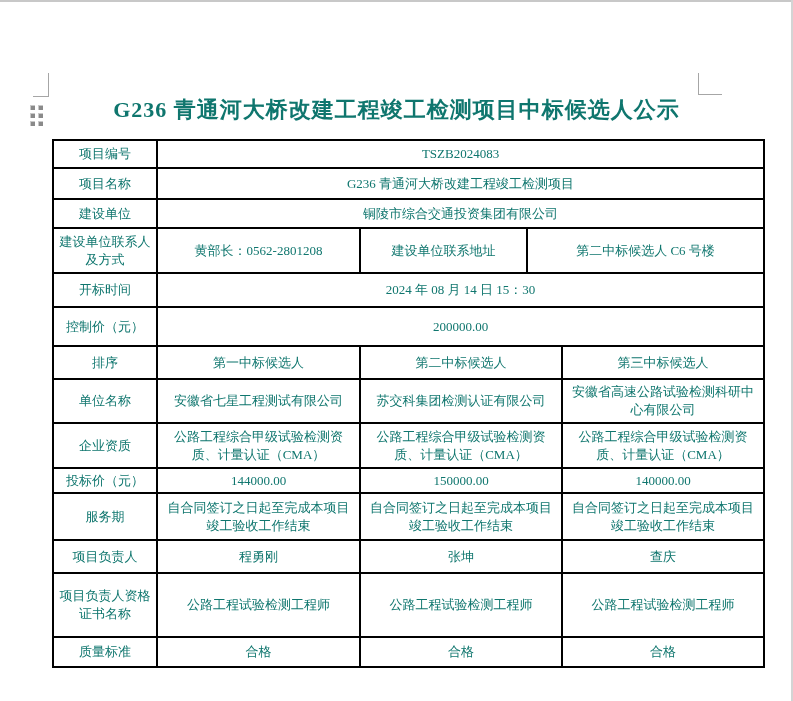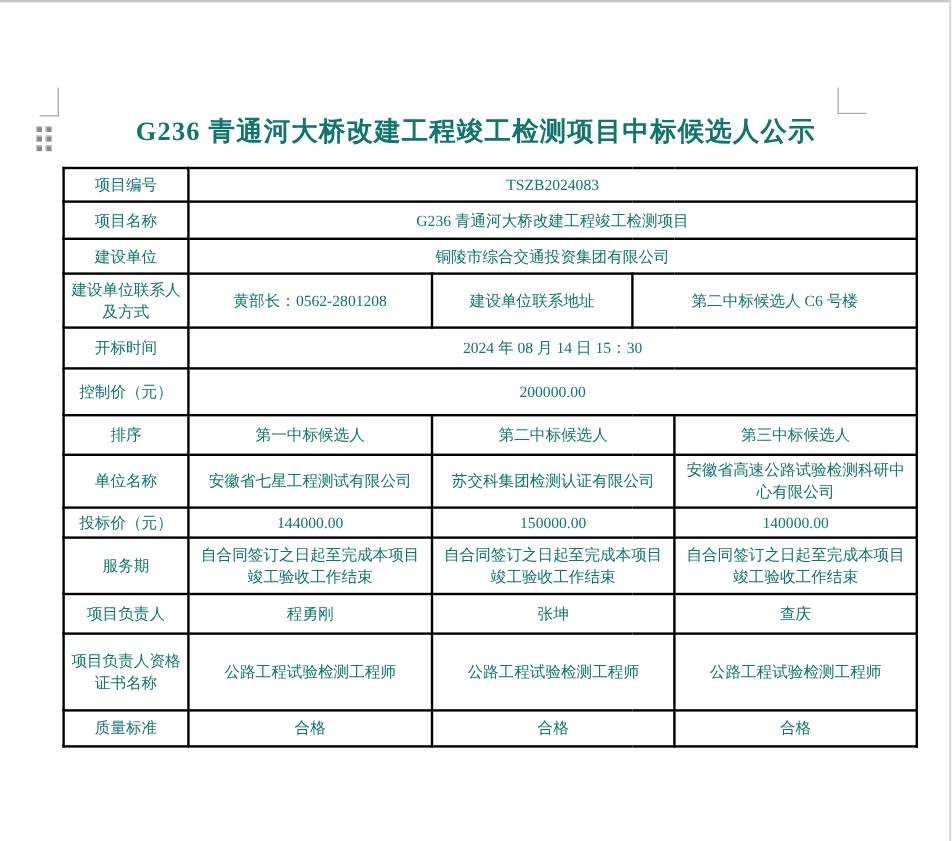--- a/index.html
+++ b/index.html
@@ -115,20 +115,26 @@
         <td>第一中标候选人</td>
         <td colspan="2">第二中标候选人</td>
         <td>第三中标候选人</td>
       </tr>
       <tr style="height:44px">
         <td>单位名称</td>
         <td>安徽省七星工程测试有限公司</td>
         <td colspan="2">苏交科集团检测认证有限公司</td>
         <td>安徽省高速公路试验检测科研中心有限公司</td>
       </tr>
+      <tr style="height:45px">
+        <td>企业资质</td>
+        <td>公路工程综合甲级试验检测资质、计量认证（CMA）</td>
+        <td colspan="2">公路工程综合甲级试验检测资质、计量认证（CMA）</td>
+        <td>公路工程综合甲级试验检测资质、计量认证（CMA）</td>
+      </tr>
       <tr style="height:25px">
         <td>投标价（元）</td>
         <td>144000.00</td>
         <td colspan="2">150000.00</td>
         <td>140000.00</td>
       </tr>
       <tr style="height:47px">
         <td>服务期</td>
         <td>自合同签订之日起至完成本项目竣工验收工作结束</td>
         <td colspan="2">自合同签订之日起至完成本项目竣工验收工作结束</td>

